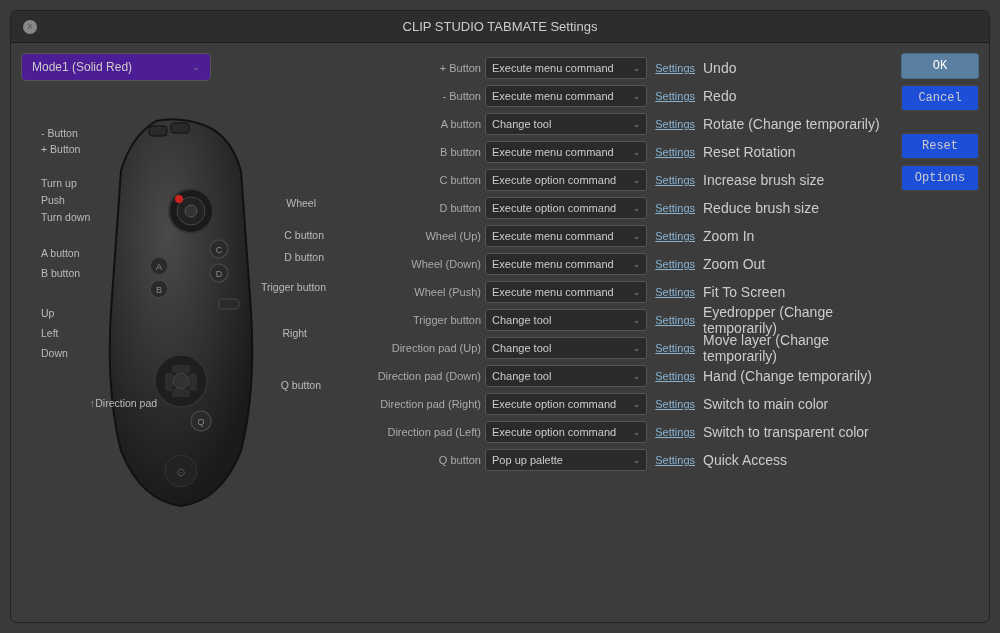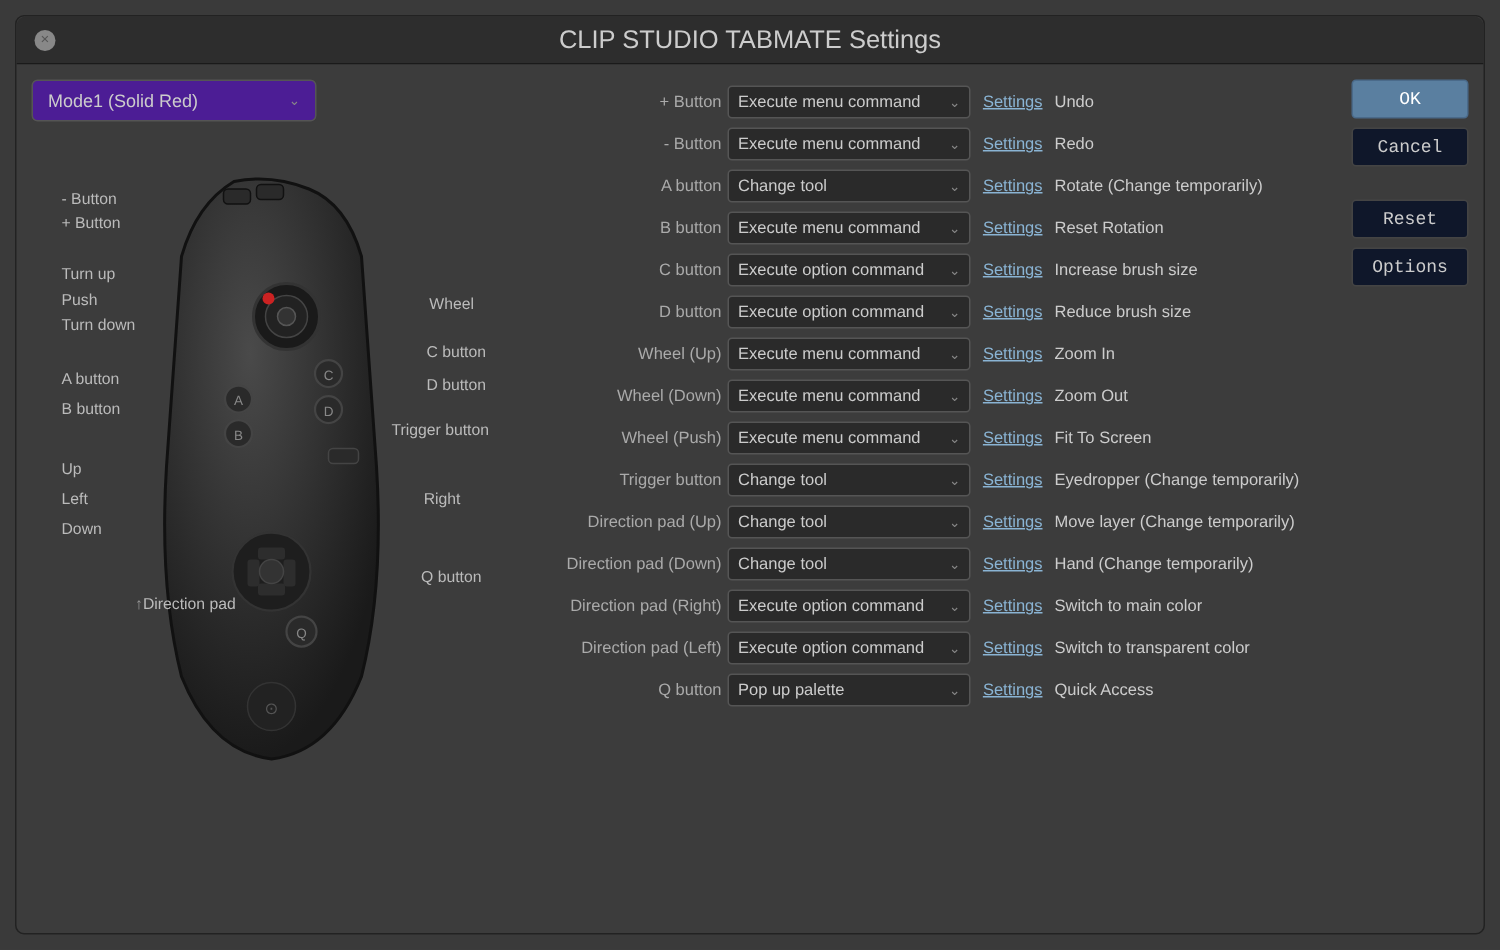--- a/index.html
+++ b/index.html
@@ -43,21 +43,21 @@
       border-radius: 50%;
       cursor: pointer;
       display: flex;
       align-items: center;
       justify-content: center;
       font-size: 10px;
       color: #555;
     }
     .title-text {
       color: #ccc;
-      font-size: 17px;
+      font-size: 13px;
     }
     .content {
       display: flex;
       flex: 1;
       padding: 10px;
       gap: 10px;
     }
     .mode-dropdown {
       background: #4c1d95;
       border: 1px solid #555;
@@ -102,31 +102,31 @@
     .settings-link {
       color: #8ab4d4;
       font-size: 11px;
       cursor: pointer;
       flex-shrink: 0;
       padding: 0 4px;
       text-decoration: underline;
     }
     .mapping-action {
       color: #ccc;
-      font-size: 11px;
+      font-size: 14px;
       flex-shrink: 0;
       width: 190px;
     }
     .chevron {
       font-size: 9px;
       color: #888;
       margin-left: 4px;
     }
     .action-btn {
-      background: #0f172a;
+      background: #1d4ed8;
       border: 1px solid #444;
       color: #ccc;
       padding: 5px 0;
       border-radius: 3px;
       text-align: center;
       cursor: pointer;
       font-size: 12px;
     }
     .action-btn.ok {
       background: #5a7fa0;

